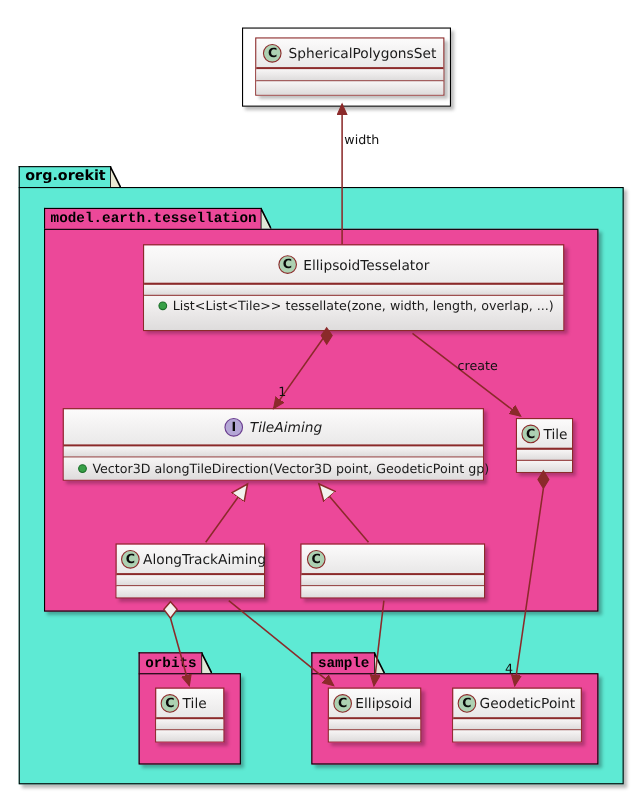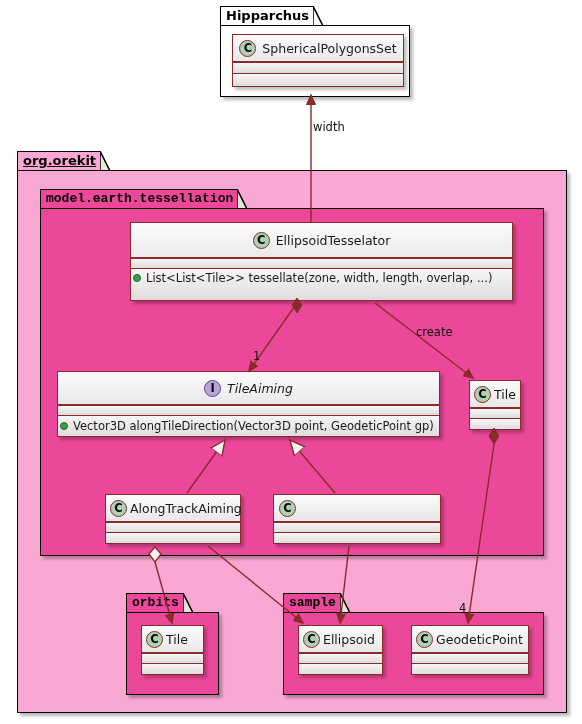--- a/index.html
+++ b/index.html
@@ -39,21 +39,21 @@
     position: absolute;
     right: -10px;
     top: -1.5px;
     width: 10px;
     height: 19.5px;
     overflow: hidden;
   }
   .pkg-tab .fold svg { display:block; }
 
   .pkg-white  { background: #ffffff; }
-  .pkg-cream  { background: #f9a8d4; text-decoration: underline; }
+  .pkg-cream  { background: #5eead4; }
   .pkg-green  { background: #ec4899; font-family: Liberation Mono, monospace; }
 
   
   .cls {
     position: absolute;
     box-sizing: border-box;
     border: 1.5px solid #8b2a2a;
     background: linear-gradient(to bottom, #fcfbfb 0%, #e8e7e7 55%, #cfcfcf 100%);
     box-shadow: 3px 3px 3px rgba(0,0,0,0.25);
   }
@@ -101,21 +101,21 @@
     box-sizing: border-box;
     background: linear-gradient(to bottom,#f7f5f5 0%, #dedcdc 100%);
   }
   .member {
     font-size: 11.5px;
     color: #1a1a1a;
     white-space: nowrap;
     display: flex;
     align-items: center;
     gap: 5px;
-    padding-left: 2px;
+    padding-left: 13px;
     height: 14px;
     line-height: 14px;
   }
   .vis-pub {
     width: 8px; height: 8px;
     border-radius: 50%;
     background: #38a047;
     border: 1px solid #1c6e2a;
     box-sizing: border-box;
     flex: 0 0 auto;
@@ -133,28 +133,20 @@
     font-size: 11.5px;
     color: #111111;
     white-space: nowrap;
   }
 </style>
 </head>
 <body>
 
 <div id="canvas">
 
-  <div class="pkg-tab pkg-white" style="left:220px; top:6px; height:19.5px;">
-    <span>Hipparchus</span>
-    <span class="fold">
-      <svg width="10" height="20">
-          <polygon points="0,0 10,20 0,20" fill="#ffffff" stroke="#000000" stroke-width="1.5"></polygon>
-        </svg>
-    </span>
-  </div>
   <div class="pkg pkg-white" style="left:220px; top:25px; width:190px; height:72px;"></div>
 
   <div class="cls" style="left:232px; top:34px; width:172px; height:53px;">
     <div class="cls-hdr" style="height:26px;">
       <span class="icon-c">C</span>
       <span class="cls-title">SphericalPolygonsSet</span>
     </div>
     <div class="cls-sep" style="top:26px;"></div>
     <div class="cls-section" style="top:27.5px; height:10px;"></div>
     <div class="cls-sep" style="top:37.5px;"></div>

